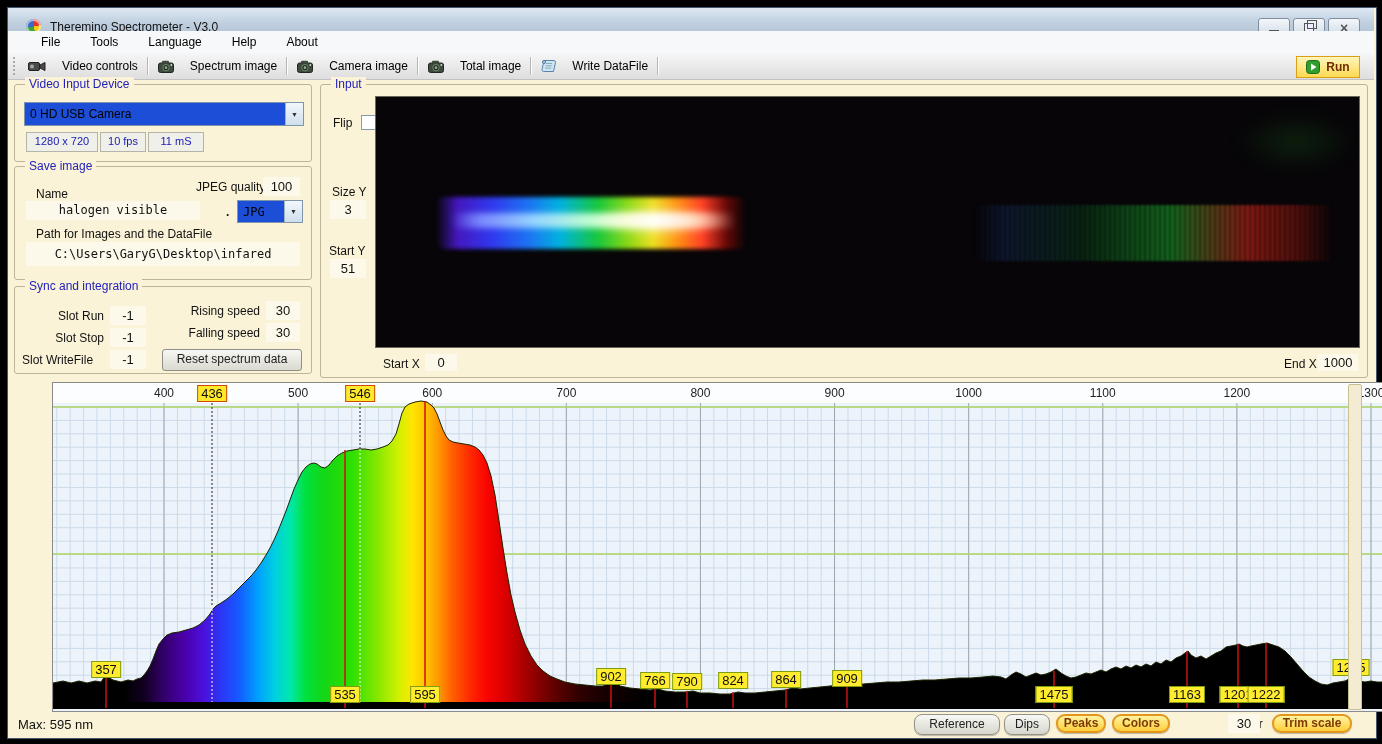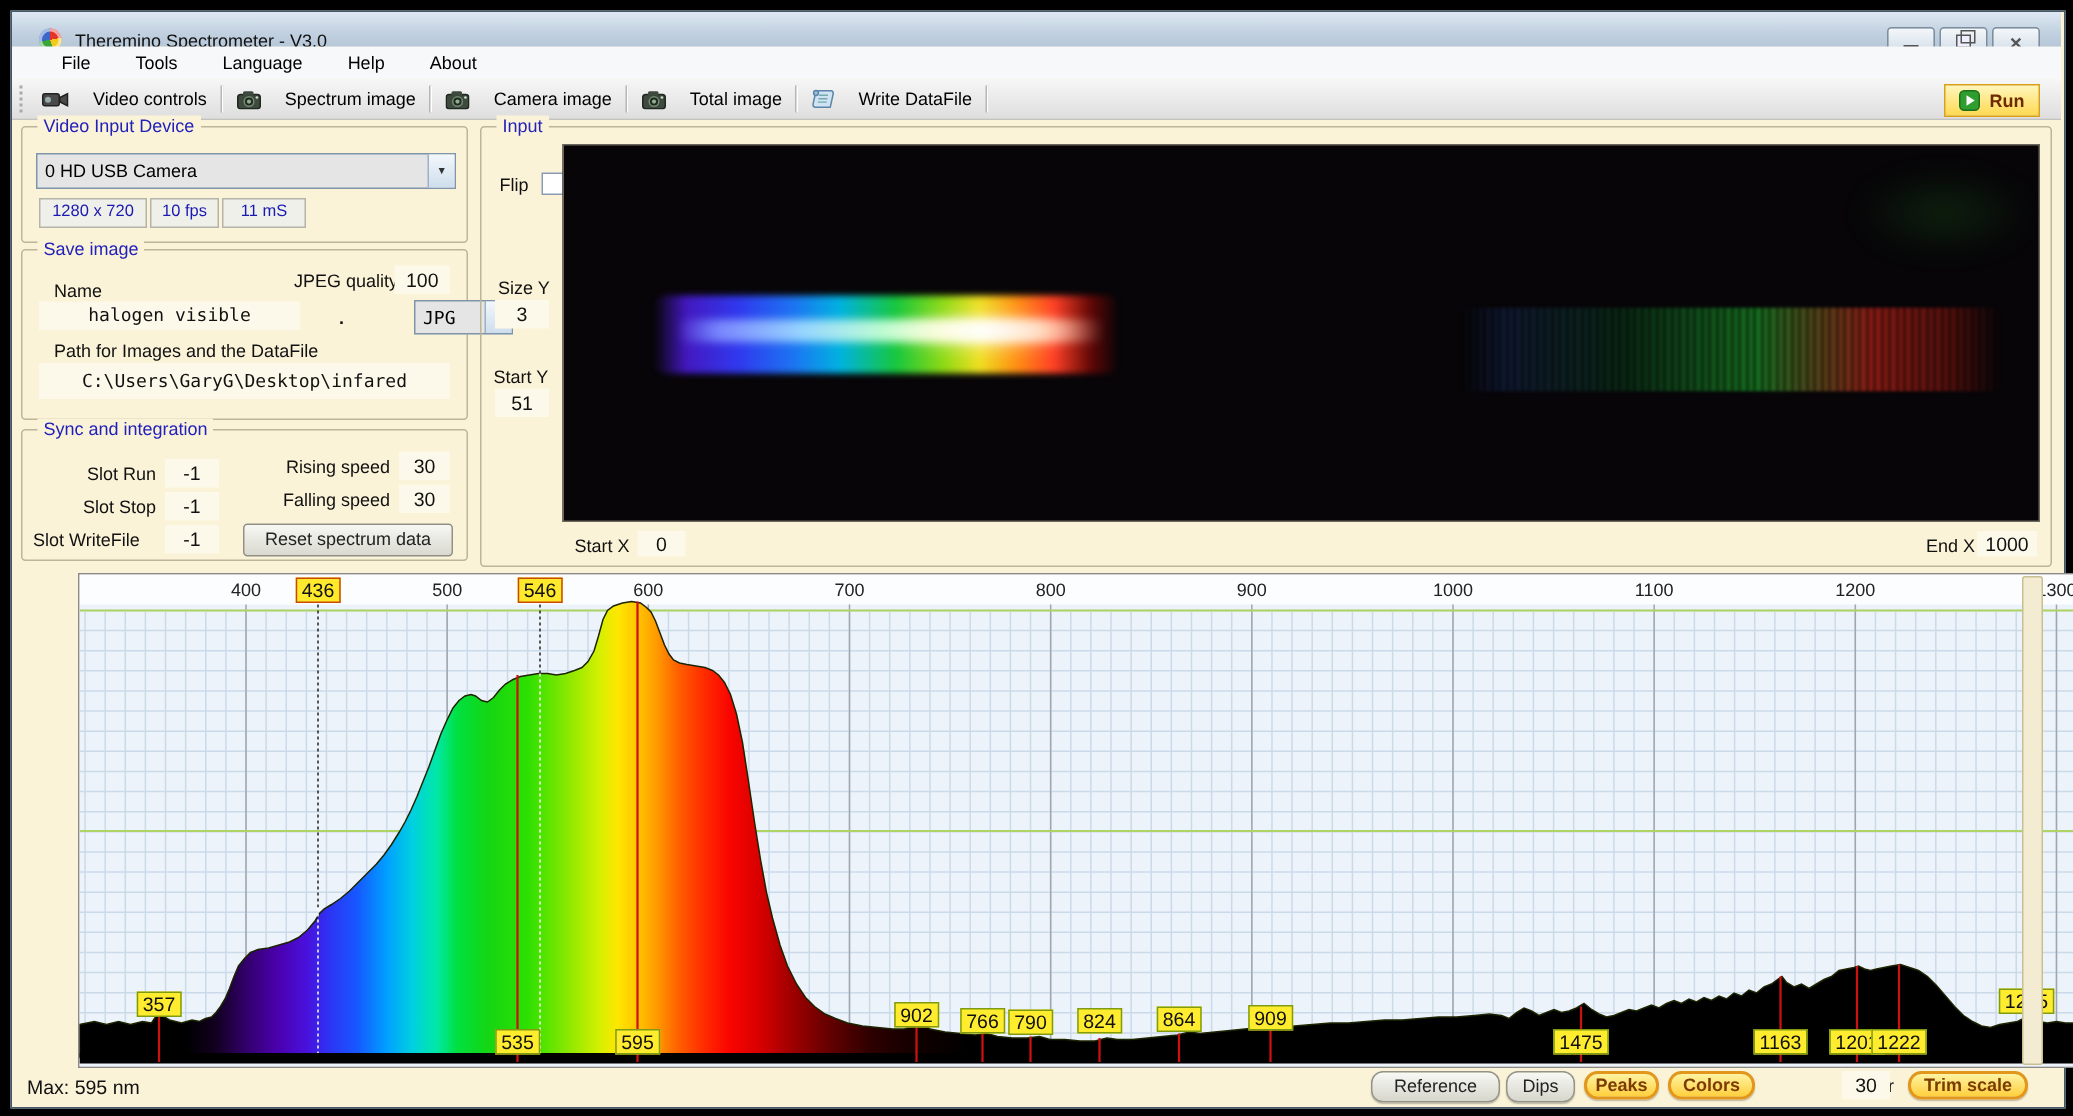--- a/index.html
+++ b/index.html
@@ -29,21 +29,21 @@
   .tool-item{display:flex;align-items:center;gap:16px;padding:0 9px;height:22px;font-size:12px;}
   .tool-sep{width:1px;height:18px;background:#b5b5b5;border-right:1px solid #fff;}
   .grip{width:4px;height:18px;margin-left:5px;border-left:2px dotted #aaa;}
   .run-btn{position:absolute;right:14px;top:3px;width:62px;height:20px;background:linear-gradient(#fff6bc,#ffd952);
     border:1px solid #dca016;display:flex;align-items:center;justify-content:center;gap:6px;
     color:#6d2c00;font-weight:bold;font-size:12px;}
   
   .groupbox{border:1px solid #bdb59a;border-radius:3px;}
   .group-label{position:absolute;top:-8px;left:10px;background:#fbf3d8;padding:0 4px;color:#2222bb;font-size:12px;}
   .valuebox{background:#fdf9ea;text-align:center;font-size:13px;color:#111;line-height:19px;}
-  .combo{background:#e5e5e5;border:1px solid #7f95a9;display:flex;align-items:center;}
+  .combo{background:#1d4ed8;border:1px solid #7f95a9;display:flex;align-items:center;}
   .combo .txt{flex:1;padding-left:5px;font-size:12px;}
   .combo .arrow{width:17px;align-self:stretch;background:linear-gradient(#f2f7fb,#cfdeed);
     border-left:1px solid #9fb2c4;display:flex;align-items:center;justify-content:center;font-size:7px;color:#333;}
   .blue-btn{background:#eff0ea;border:1px solid #b4b4aa;color:#1a1ab2;font-size:11px;text-align:center;line-height:17px;}
   .gray-btn{background:linear-gradient(#f7f7f4,#d9d9d0);border:1px solid #8f8f85;border-radius:3px;
     text-align:center;font-size:12px;color:#222;}
   .lbl{font-size:12px;color:#111;}
   .mono{font-family:"DejaVu Sans Mono",monospace;}
   .checkbox{width:13px;height:13px;background:#fff;border:1px solid #8a9ab0;}
   
@@ -194,21 +194,21 @@
   </div>
 
 <div class="abs groupbox" style="left:14px;top:166px;width:296px;height:112px;">
   <div class="group-label">Save image</div>
 </div>
 <div class="abs lbl" style="left:196px;top:180px;">JPEG quality</div>
 <div class="abs valuebox" style="left:263px;top:177px;width:37px;height:19px;">100</div>
 <div class="abs lbl" style="left:36px;top:187px;">Name</div>
 <div class="abs valuebox mono" style="left:26px;top:201px;width:174px;height:19px;font-size:12px;">halogen visible</div>
 <div class="abs lbl" style="left:226px;top:205px;font-weight:bold;">.</div>
-<div class="abs combo" style="left:237px;top:200px;width:64px;height:21px;margin-left:39px;">
+<div class="abs combo" style="left:237px;top:200px;width:64px;height:21px;">
   <span class="txt mono">JPG</span>
   <span class="arrow">▼</span>
 </div>
 <div class="abs lbl" style="left:36px;top:227px;">Path for Images and the DataFile</div>
 <div class="abs valuebox mono" style="left:26px;top:242px;width:274px;height:24px;font-size:12px;line-height:24px;">C:\Users\GaryG\Desktop\infared</div>
 
 <div class="abs groupbox" style="left:14px;top:286px;width:296px;height:86px;">
   <div class="group-label">Sync and integration</div>
 </div>
 <div class="abs lbl" style="left:46px;top:309px;width:58px;text-align:right;">Slot Run</div>

